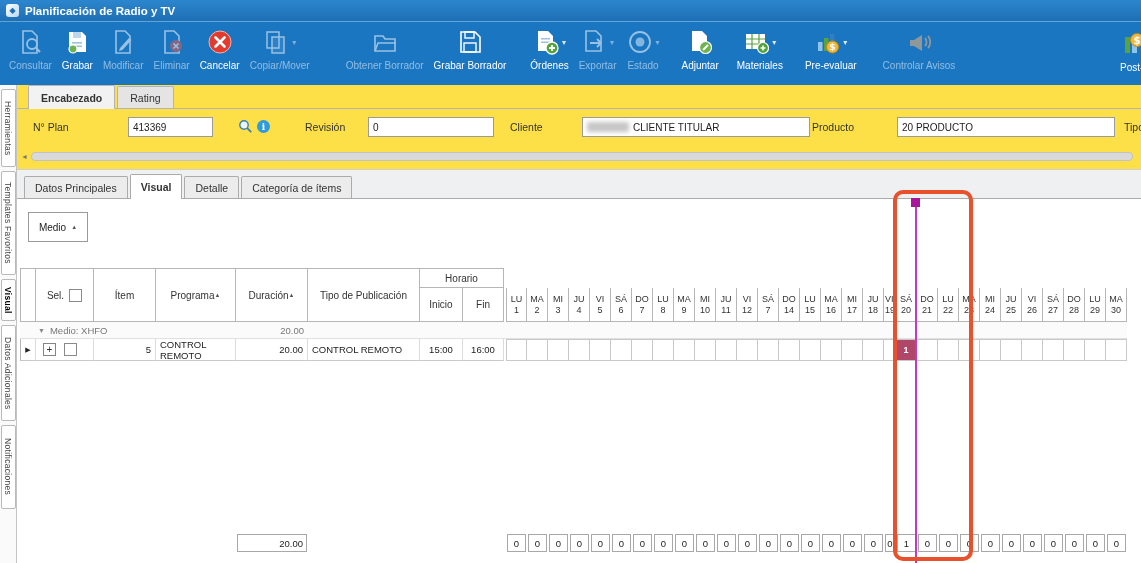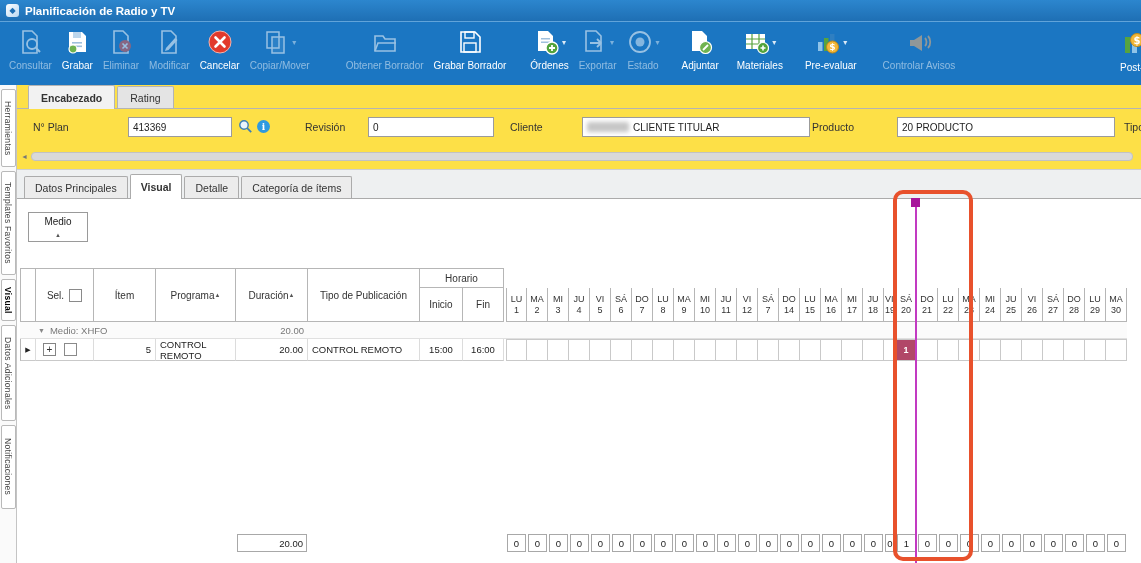--- a/index.html
+++ b/index.html
@@ -58,21 +58,21 @@
   
   .mtabs{position:absolute;left:17px;top:174px;width:1124px;height:25px;display:flex;align-items:flex-end;
     padding-left:7px;border-bottom:1px solid #ababab;box-sizing:border-box;z-index:6;}
   .mtab{height:22px;display:flex;align-items:center;padding:0 10px;font-size:10.5px;color:#333;
     border:1px solid #ababab;border-bottom:none;background:#ececec;margin-right:2px;
     border-radius:2px 2px 0 0;box-sizing:border-box;position:relative;}
   .mtab.active{height:25px;background:#fff;font-weight:bold;margin-bottom:-1px;z-index:5;}
   .panel-body{position:absolute;left:17px;top:199px;width:1124px;height:364px;background:#fff;z-index:1;}
   .medio-chip{position:absolute;left:28px;top:212px;width:60px;height:30px;border:1px solid #9a9a9a;
     background:#fff;display:flex;align-items:center;justify-content:center;font-size:10px;color:#222;
-    gap:5px;box-sizing:border-box;z-index:6;flex-direction:column;}
+    gap:5px;box-sizing:border-box;z-index:6;}
   .sort{font-size:6px;color:#555;}
 
   
   #grid-layer{position:absolute;inset:0;z-index:10;}
   .gc{position:absolute;box-sizing:border-box;display:flex;align-items:center;font-size:10px;color:#222;overflow:hidden;}
   .hd{background:#fff;border-right:1px solid #b6b6b6;border-bottom:1px solid #b6b6b6;justify-content:center;color:#333;}
   .hd.bt{border-top:1px solid #b6b6b6;}
   .hd.bl{border-left:1px solid #b6b6b6;}
   .hd.bold{font-weight:bold;}
   .dayhd{flex-direction:column;justify-content:center;line-height:1.15;font-size:9px;}
@@ -129,34 +129,34 @@
             <rect x="8" y="16.5" width="10" height="1.6" fill="#9fc0dd"></rect>
             <circle cx="9" cy="20" r="4" fill="#6fb350" stroke="#fff" stroke-width="1.2"></circle>
           </svg>
         </div>
         <div class="tb-label">Grabar</div>
       </div>
       <div class="tb-item disabled">
         <div class="tb-ic-row">
           <svg width="26" height="26" viewBox="0 0 26 26">
             <path d="M6 2h9l5 5v17H6z" fill="none" stroke="#fff" stroke-width="1.6"></path>
+            <path d="M10 19l9-10 2.5 2L12.5 21 9 22z" fill="#fff"></path>
+          </svg>
+        </div>
+        <div class="tb-label">Modificar</div>
+      </div>
+      <div class="tb-item disabled">
+        <div class="tb-ic-row">
+          <svg width="26" height="26" viewBox="0 0 26 26">
+            <path d="M6 2h9l5 5v17H6z" fill="none" stroke="#fff" stroke-width="1.6"></path>
             <circle cx="17" cy="17" r="6" fill="#e05a50"></circle>
             <path d="M14.5 14.5l5 5M19.5 14.5l-5 5" stroke="#fff" stroke-width="1.6"></path>
           </svg>
         </div>
         <div class="tb-label">Eliminar</div>
-      </div>
-      <div class="tb-item disabled">
-        <div class="tb-ic-row">
-          <svg width="26" height="26" viewBox="0 0 26 26">
-            <path d="M6 2h9l5 5v17H6z" fill="none" stroke="#fff" stroke-width="1.6"></path>
-            <path d="M10 19l9-10 2.5 2L12.5 21 9 22z" fill="#fff"></path>
-          </svg>
-        </div>
-        <div class="tb-label">Modificar</div>
       </div>
       <div class="tb-item">
         <div class="tb-ic-row">
           <svg width="26" height="26" viewBox="0 0 26 26">
             <circle cx="13" cy="13" r="11" fill="#e23a2c" stroke="#f3b4ad" stroke-width="1"></circle>
             <path d="M8.5 8.5l9 9M17.5 8.5l-9 9" stroke="#fff" stroke-width="2.6" stroke-linecap="round"></path>
           </svg>
         </div>
         <div class="tb-label">Cancelar</div>
       </div>
@@ -304,21 +304,21 @@
       </div>
     </div>
 
   <div class="header-panel">
     <div class="htabs" id="header-tabs">
         <div class="htab active">Encabezado</div>
         <div class="htab">Rating</div>
       </div>
     <div id="header-fields">
         <div class="fld-label" style="left: 16px;">N° Plan</div>
-        <div class="fld-input" style="left: 111px; width: 104px;">
+        <div class="fld-input" style="left: 111px; width: 85px;">
           <div class="fld-val">413369</div>
         </div>
         <div class="fld-icon" style="left: 221px;">
           <svg width="15" height="15" viewBox="0 0 15 15">
             <circle cx="6" cy="6" r="4.2" fill="#eaf4fb" stroke="#3c7fb5" stroke-width="1.4"></circle>
             <path d="M9.2 9.2l4 4" stroke="#3c7fb5" stroke-width="1.8"></path>
           </svg>
         </div>
         <div class="fld-icon" style="left: 239px;">
           <svg width="15" height="15" viewBox="0 0 15 15">

